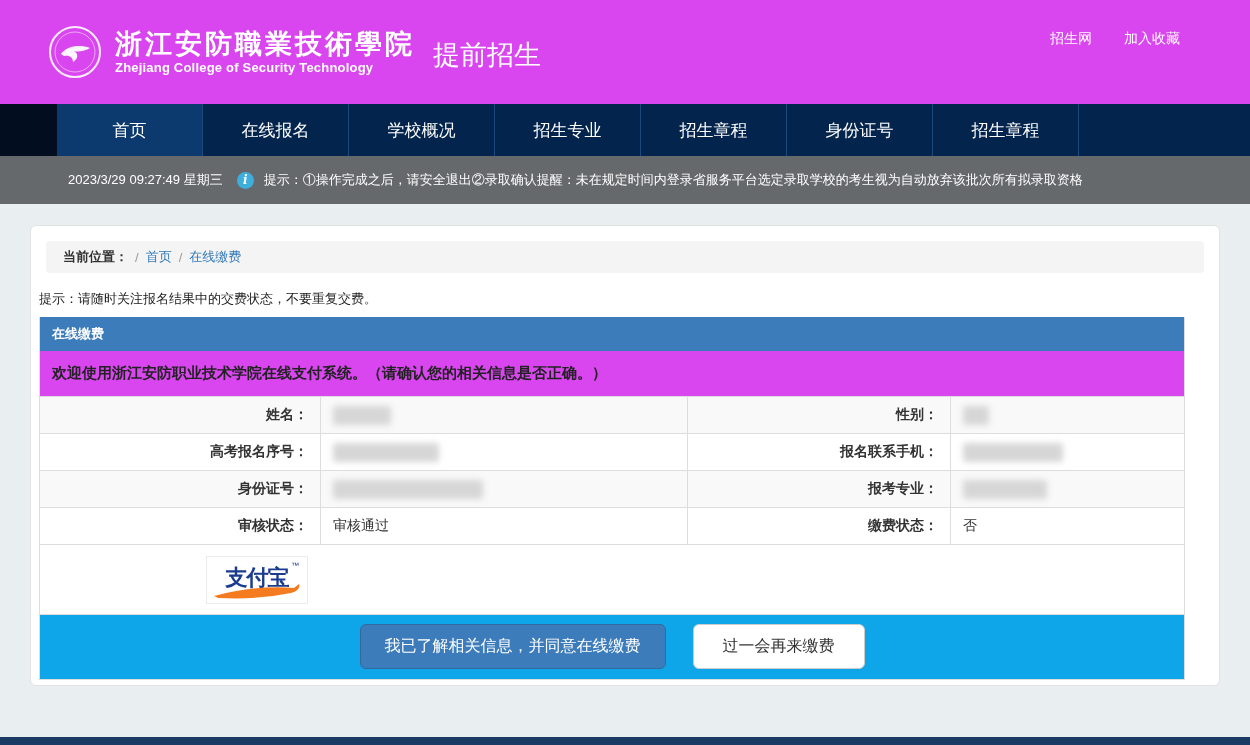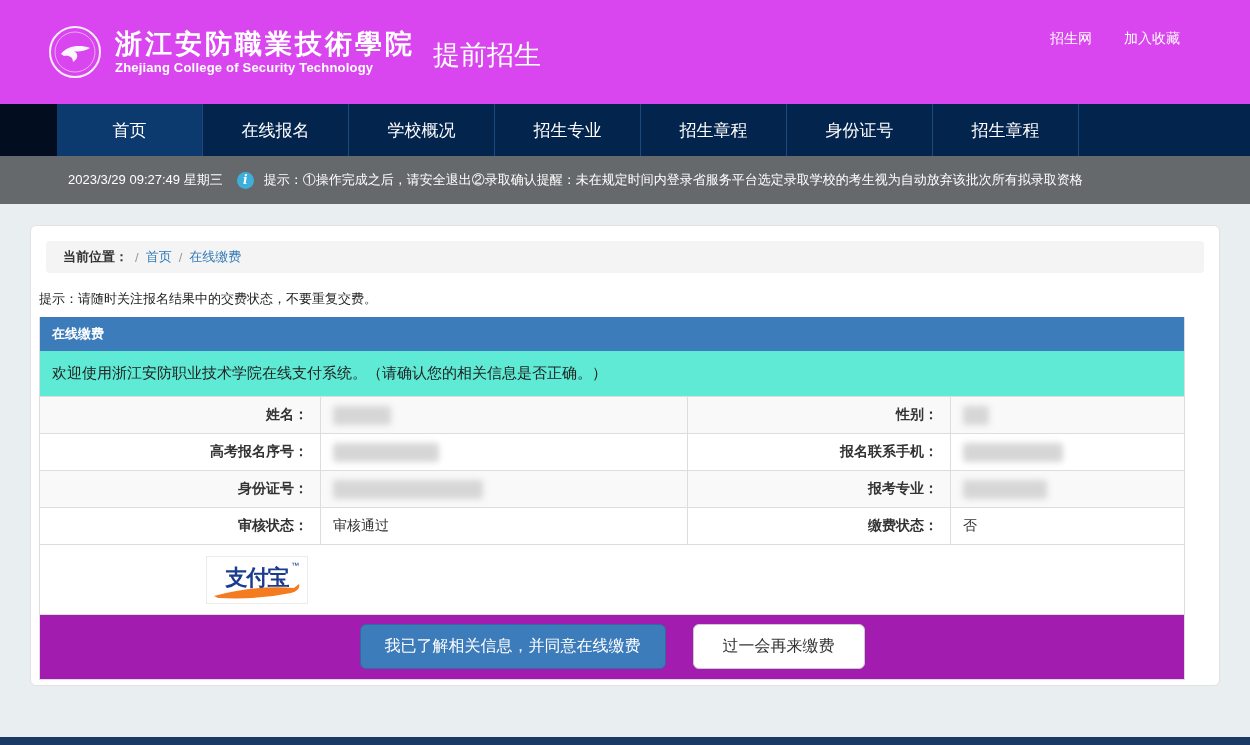--- a/index.html
+++ b/index.html
@@ -40,39 +40,39 @@
   .breadcrumb { background:#f4f4f4; border-radius:4px; height:32px; display:flex; align-items:center;
                 padding:0 17px; font-size:13px; color:#333; }
   .bc-label { font-weight:bold; }
   .bc-sep { color:#999; margin:0 7px; }
   .bc-link { color:#337ab7; cursor:pointer; text-decoration:none; }
 
   .tip { margin:17px 0 9px -7px; font-size:13px; color:#222; }
 
   .panel { width:1146px; margin-left:-7px; border:1px solid #ddd; border-top:none; font-size:14px; }
   .panel-head { background:#3d7cba; color:#fff; font-weight:bold; font-size:13px; padding:8px 12px; }
-  .welcome { padding:13px 12px; font-weight:normal; font-size:15px; color:#222; border-bottom:1px solid #ddd; background:#5eead4; }
+  .welcome { padding:13px 12px; font-weight:bold; font-size:15px; color:#222; border-bottom:1px solid #ddd; background:#d946ef; }
 
   .frow { display:flex; border-bottom:1px solid #ddd; min-height:37px; background:#fff; }
   .frow.alt { background:#f9f9f9; }
   .fcell { display:flex; align-items:center; }
   .flabel { justify-content:flex-end; font-weight:bold; color:#333; padding-right:12px; }
   .fvalue { padding-left:12px; border-left:1px solid #ddd; color:#333; }
   .c1 { width:280px; } .c2 { width:367px;align-items:center; } .c3 { width:263px; border-left:1px solid #ddd; } .c4 { width:234px; }
   .redact { display:inline-block; height:19px; border-radius:3px; background:#d6d6d6; filter:blur(3px); }
 
   .alipay-row { height:70px; }
   .alipay-box { width:102px; height:48px; background:#fff; border:1px solid #ececec; position:relative;
                 display:flex; align-items:flex-start; justify-content:center; margin-left:auto; margin-right:12px; }
   .alipay-text { color:#1b3c8e; font-weight:bold; font-size:22px; letter-spacing:-1px; margin-top:6px; }
   .alipay-tm { position:absolute; top:4px; right:8px; color:#1b3c8e; font-size:8px; }
   .alipay-swoosh { position:absolute; left:5px; bottom:4px; }
   .alipay-note-cell { width:864px; padding:12px 0 0 12px; border-left:1px solid #ddd; align-items:flex-start; }
 
-  .btn-row { background:#a21caf; display:flex; justify-content:center; gap:27px; padding:9px 0 10px; }
+  .btn-row { background:#0ea5e9; display:flex; justify-content:center; gap:27px; padding:9px 0 10px; }
   .btn { height:45px; border-radius:6px; font-size:16px; cursor:pointer; font-family:"Liberation Sans", sans-serif; }
   .btn-primary { background:#3d7cba; color:#fff; border:1px solid #316a9e; padding:0 24px; }
   .btn-default { background:#fff; color:#333; border:1px solid #ccc; padding:0 29px; }
 
   .footer { position:absolute; left:0; bottom:0; width:1250px; height:8px; background:#1a3a64; }
 </style>
 </head>
 <body>
 
 <div class="header">

